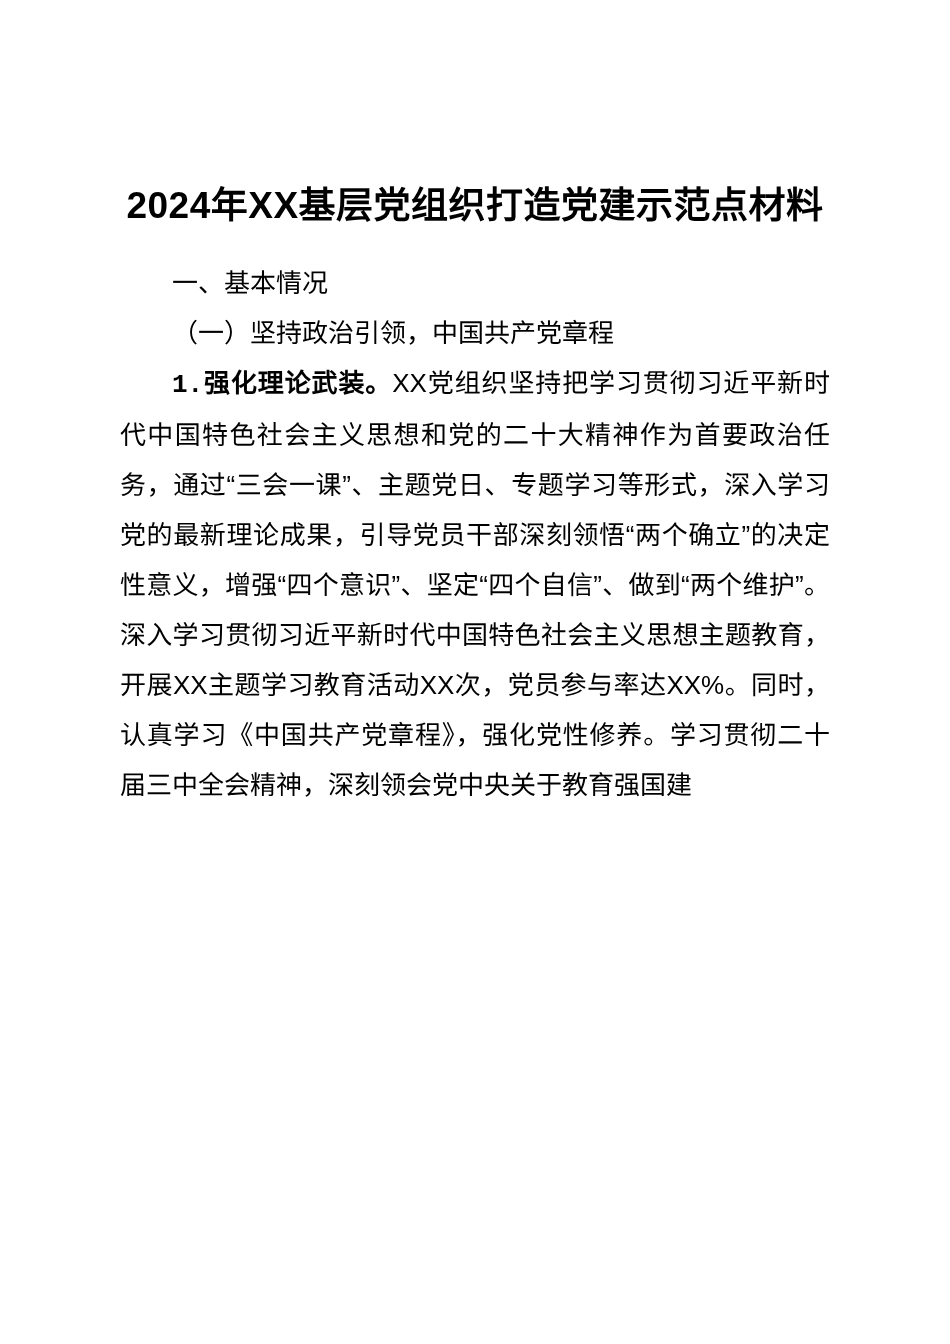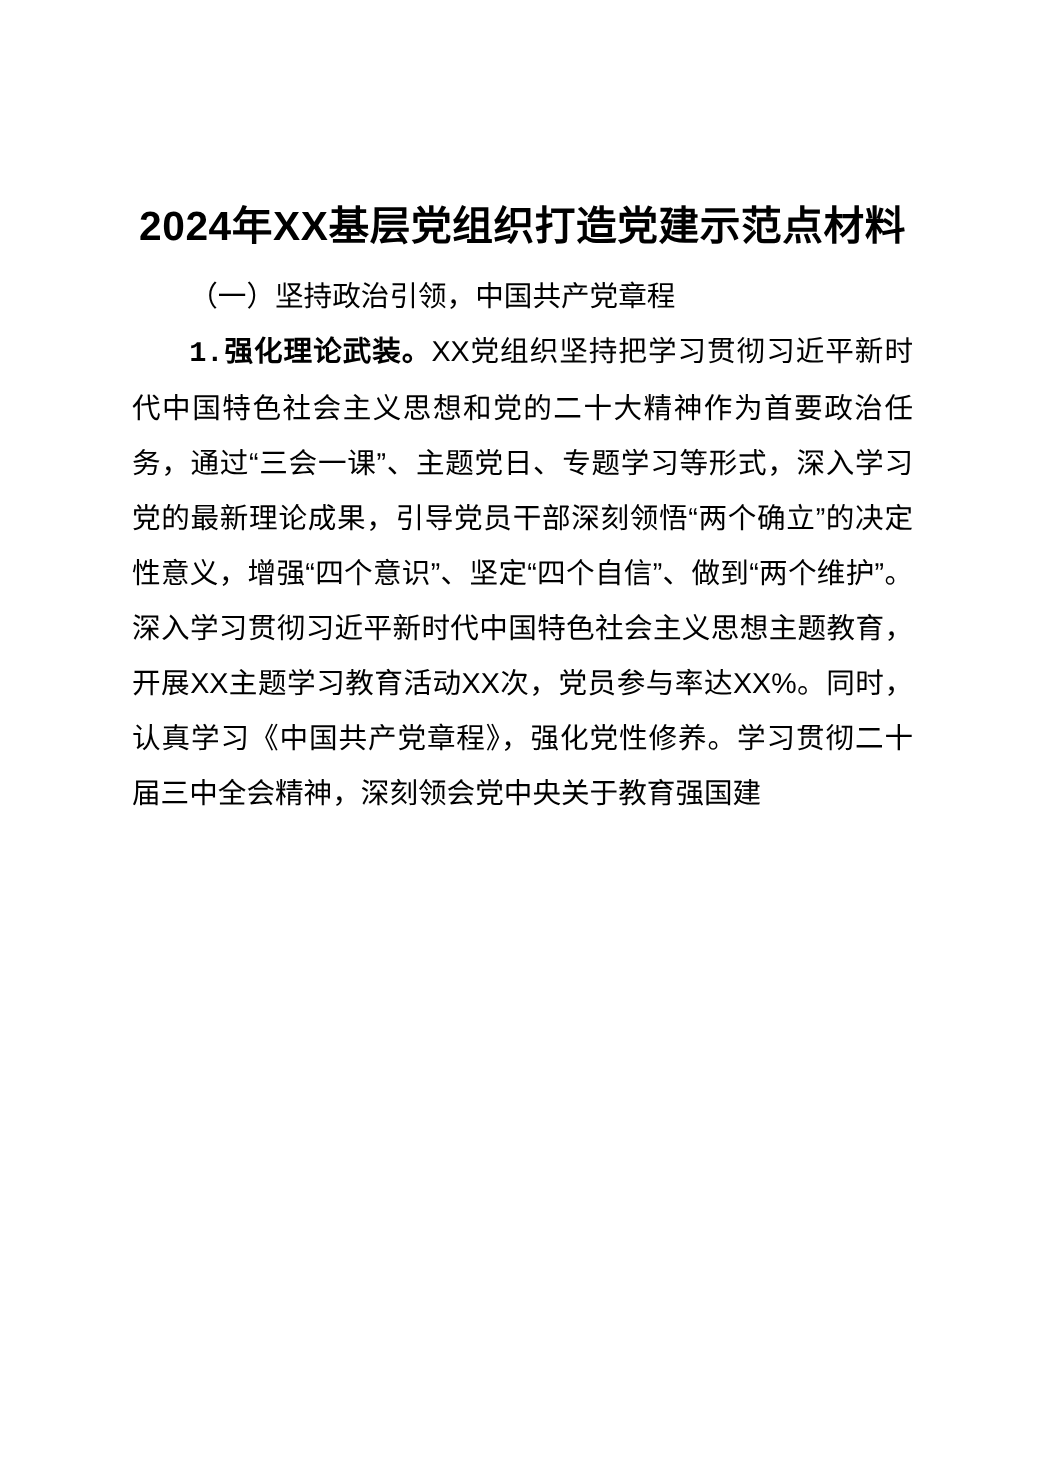--- a/index.html
+++ b/index.html
@@ -13,21 +13,21 @@
   .page {
     box-sizing: border-box;
     width: 950px;
     height: 1344px;
     padding: 178px 120px 0 120px;
     background: #ffffff;
     color: #000000;
     font-family: "Liberation Sans", "DejaVu Sans", sans-serif;
   }
   .doc-title {
-    margin: 0 0 10px 0;
+    margin: 0 0 24px 0;
     font-size: 37px;
     font-weight: bold;
     line-height: 56px;
     text-align: center;
     letter-spacing: 0.5px;
     white-space: nowrap;
   }
   .doc-heading {
     margin: 0;
     font-size: 26px;
@@ -50,20 +50,21 @@
     font-family: Liberation Mono, monospace;
   }
 </style>
 </head>
 <body>
 
 <div class="page">
 
   <h1 class="doc-title">2024年XX基层党组织打造党建示范点材料</h1>
 
+  <p class="doc-heading">一、基本情况</p>
 
 
 
   <p class="doc-heading">（一）坚持政治引领，中国共产党章程</p>
 
   <p class="doc-para"><span class="bold-lead">1.强化理论武装。</span><span>XX党组织坚持把学习贯彻习近平新时代中国特色社会主义思想和党的二十大精神作为首要政治任务，通过“三会一课”、主题党日、专题学习等形式，深入学习党的最新理论成果，引导党员干部深刻领悟“两个确立”的决定性意义，增强“四个意识”、坚定“四个自信”、做到“两个维护”。深入学习贯彻习近平新时代中国特色社会主义思想主题教育，开展XX主题学习教育活动XX次，党员参与率达XX%。同时，认真学习《中国共产党章程》，强化党性修养。学习贯彻二十届三中全会精神，深刻领会党中央关于教育强国建</span></p>
 
 </div>
 
 </body></html>

